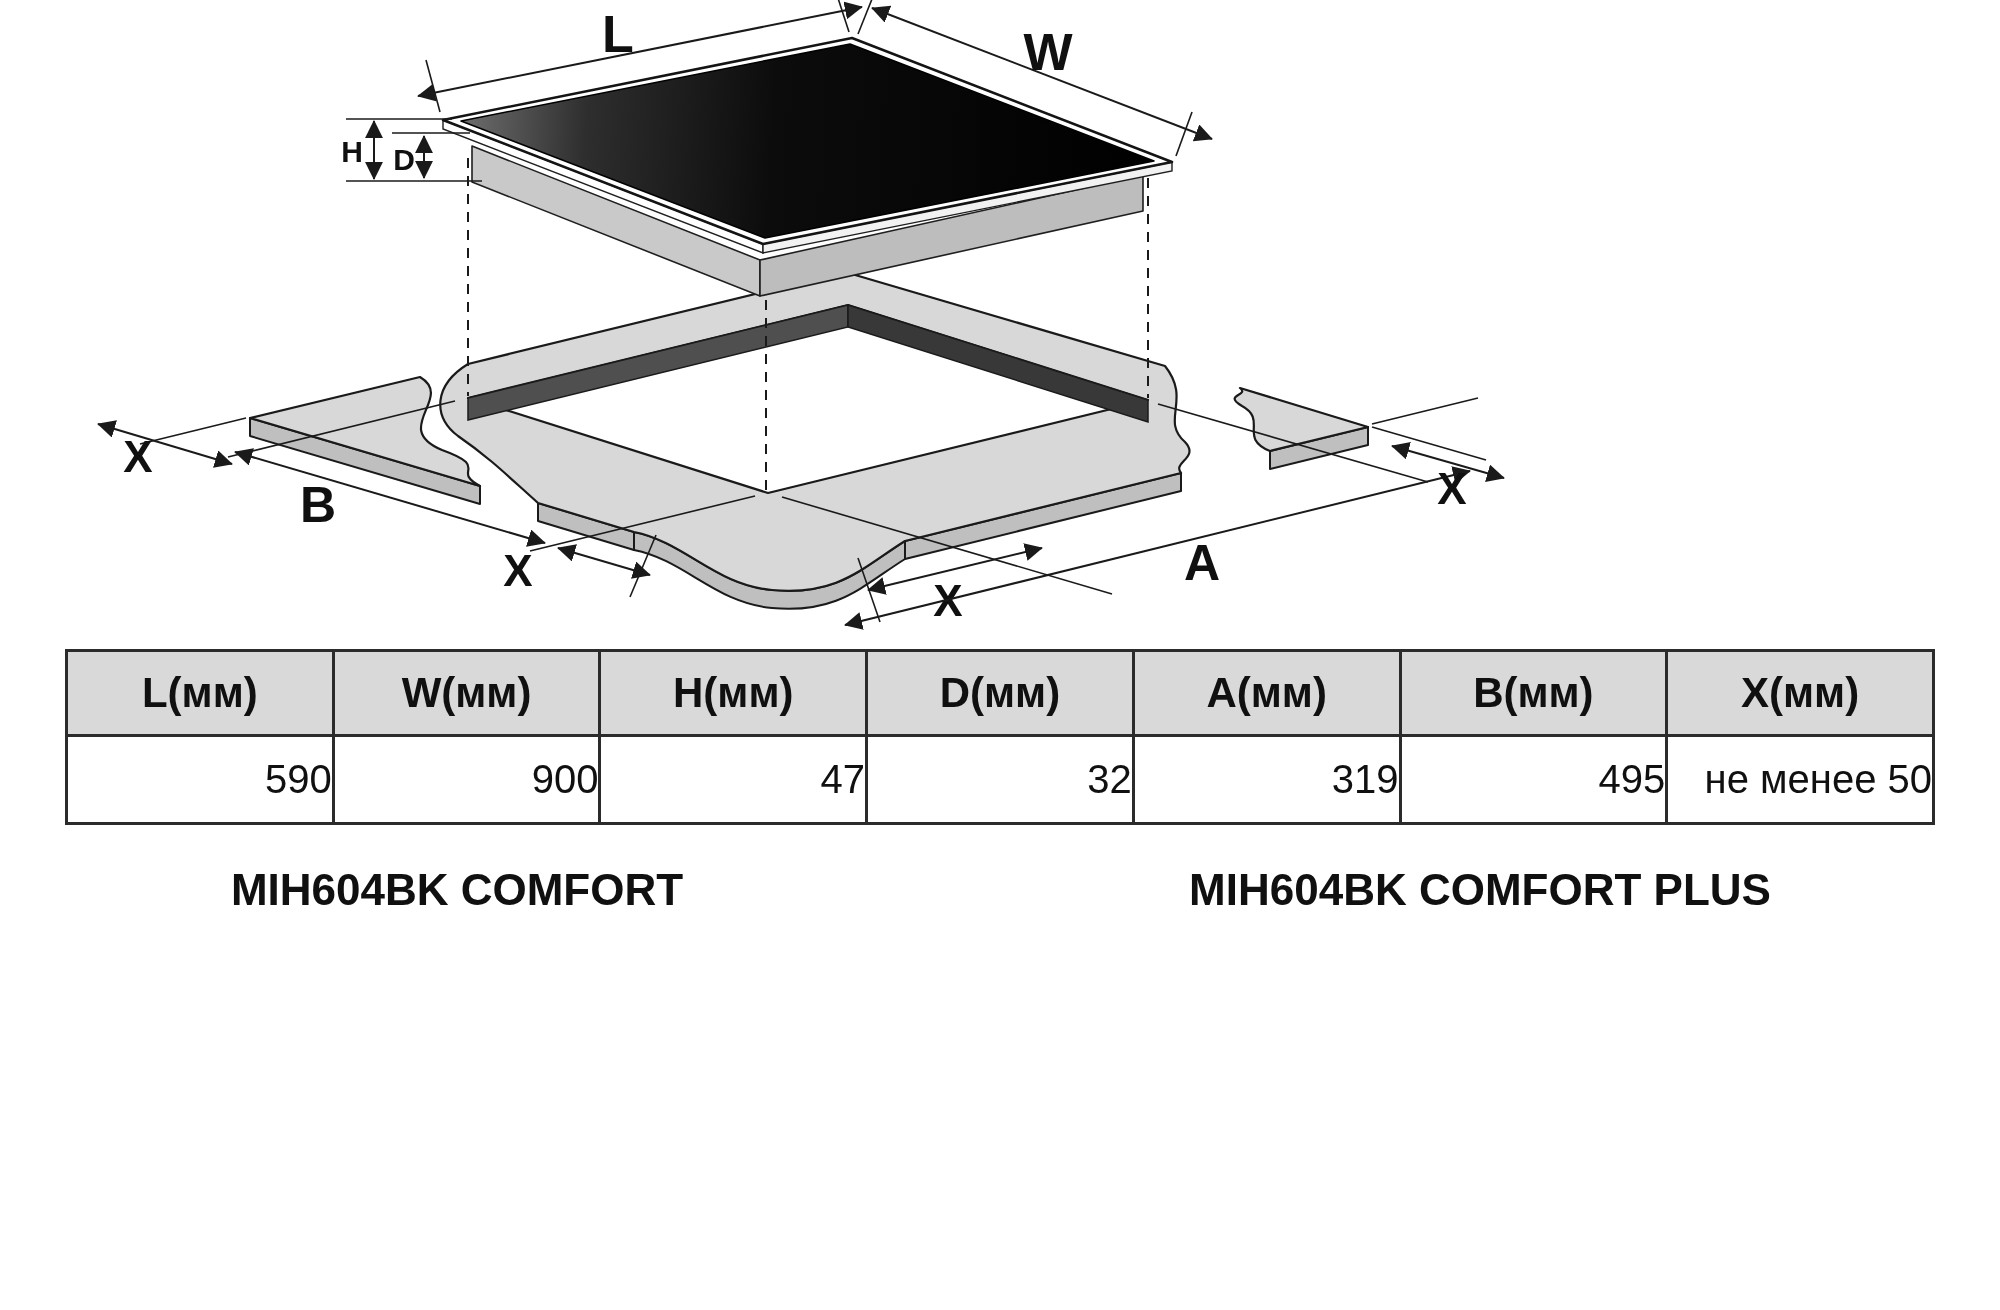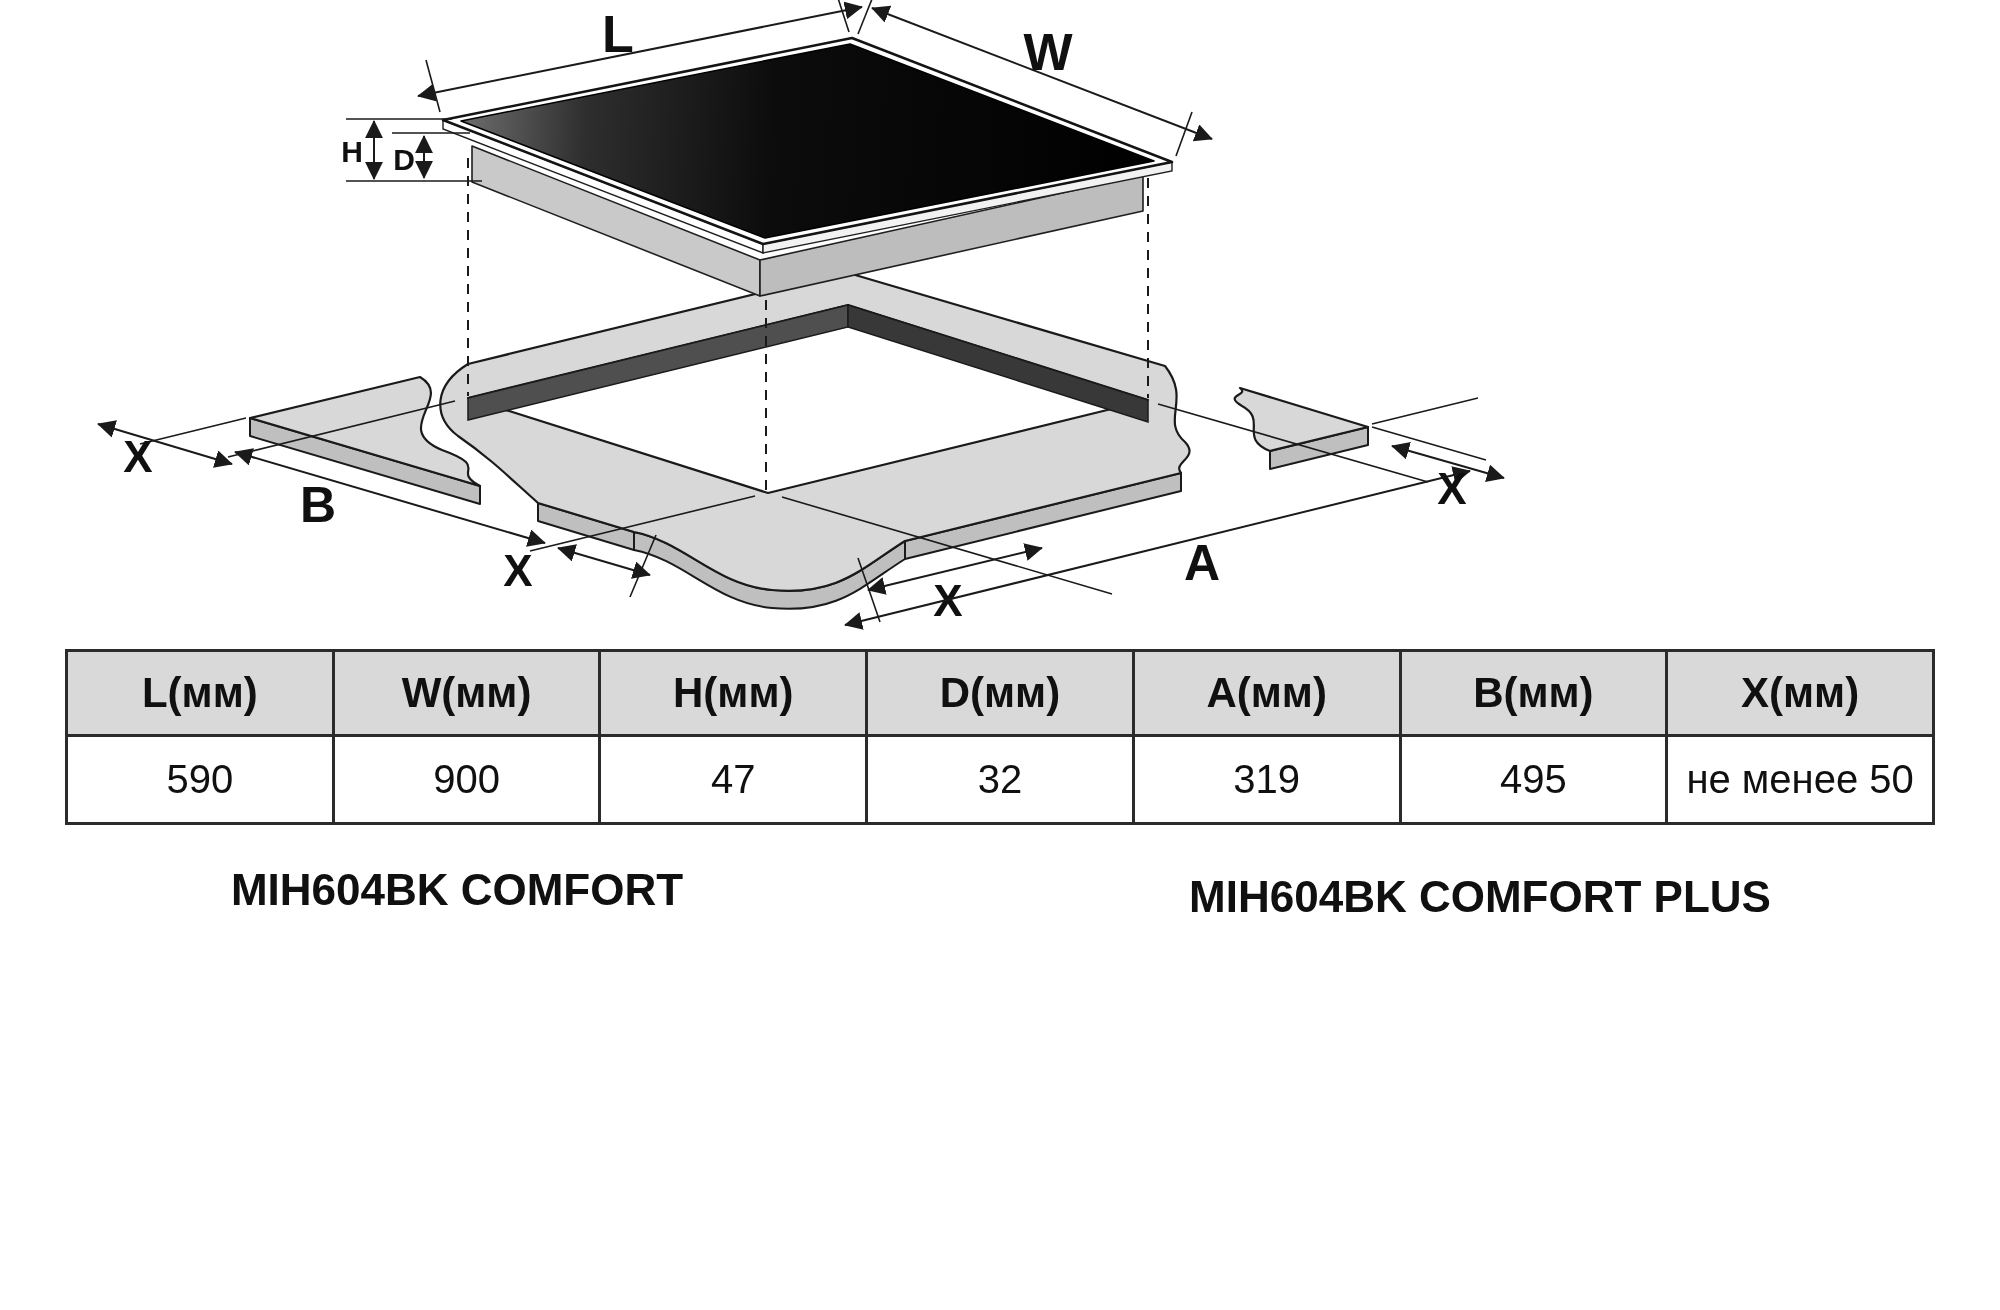--- a/index.html
+++ b/index.html
@@ -37,26 +37,26 @@
     position:absolute;left:65px;top:649px;width:1870px;
     border-collapse:collapse;table-layout:fixed;
     font-family:"Liberation Sans",sans-serif;color:#101010;
   }
   table.dims-table th{
     background:#d9d9d9;border:3px solid #2b2b2b;height:82px;
     font-size:42px;font-weight:700;text-align:center;padding:0;margin-left:48px;
   }
   table.dims-table td{
     background:#ffffff;border:3px solid #2b2b2b;height:85px;
-    font-size:40px;font-weight:500;text-align:center;padding:0;
+    font-size:40px;font-weight:500;text-align:right;padding:0;
   }
   .models-col{position:absolute;top:858px;text-align:center;
     font-size:44px;font-weight:600;line-height:64px;color:#101010;}
   .models-col.left{left:57px;width:800px;}
-  .models-col.right{left:1040px;width:880px;margin-top:7px;}
+  .models-col.right{left:1040px;width:880px;}
 </style>
 </head>
 <body>
 
 <div class="stage">
 
   <div class="diagram-wrap">
     <svg width="2000" height="650" viewBox="0 0 2000 650" xmlns="http://www.w3.org/2000/svg">
       <defs>
         <marker id="arrow" viewBox="0 0 10 10" refX="9.5" refY="5" markerWidth="9" markerHeight="9" orient="auto-start-reverse">

